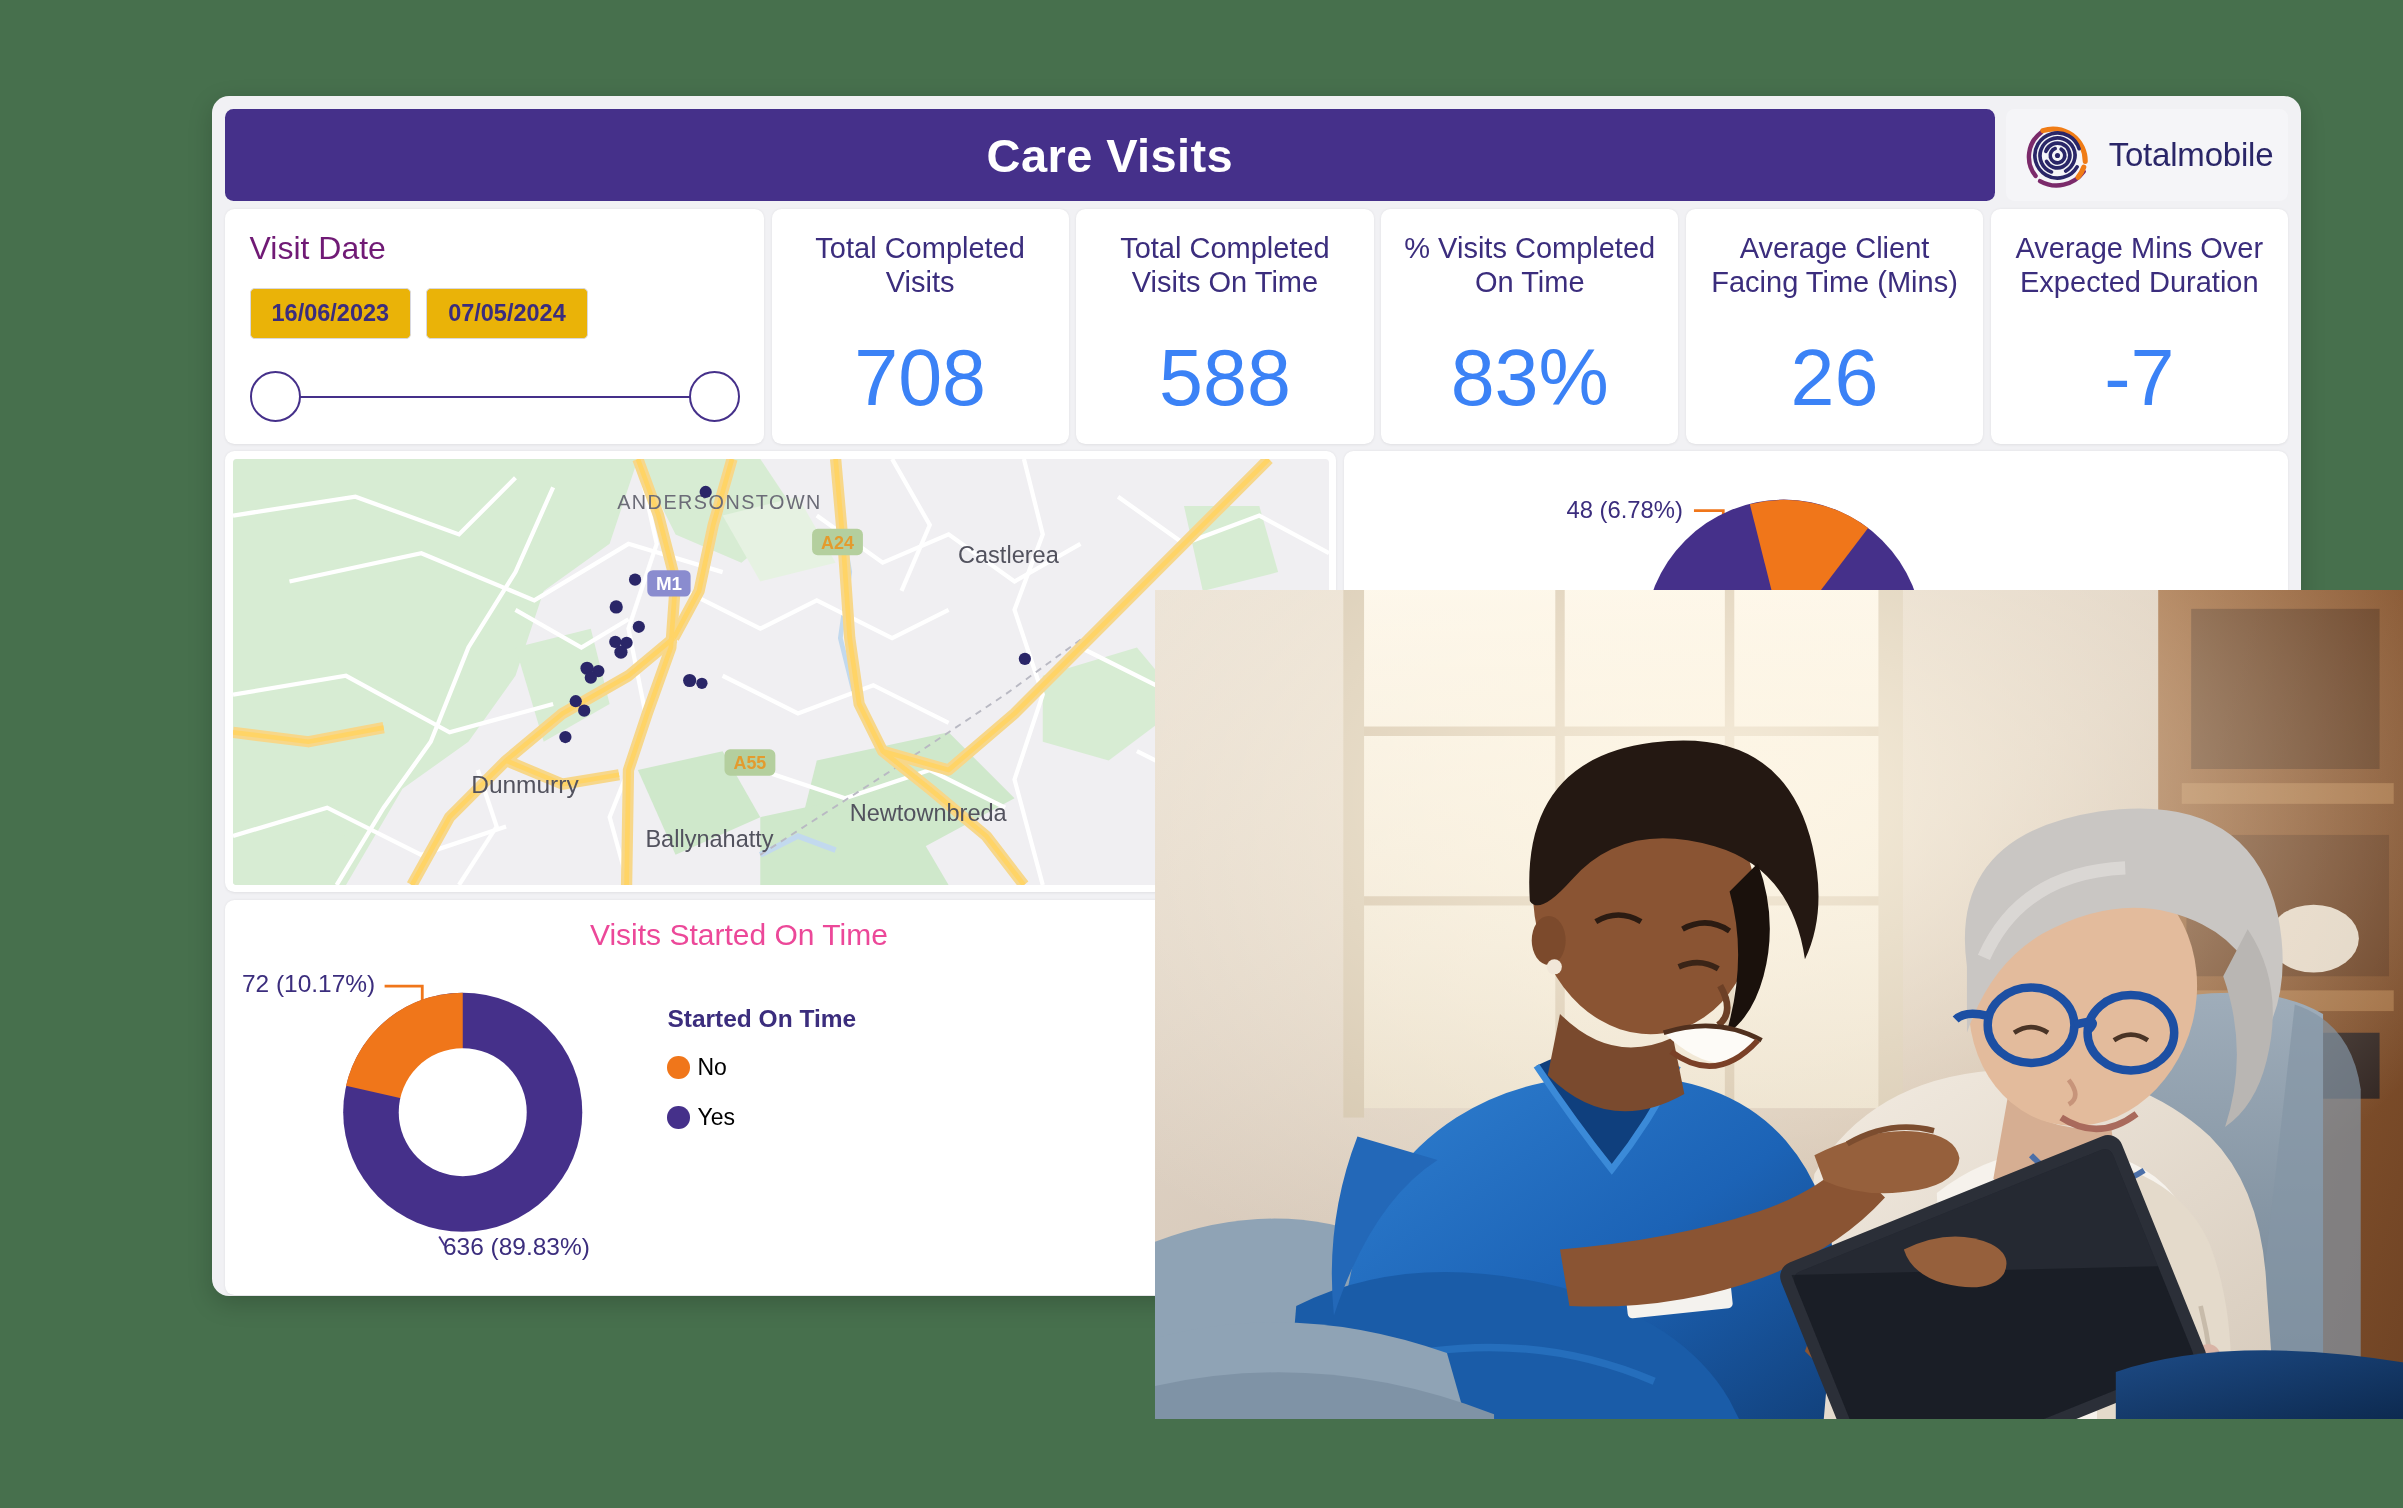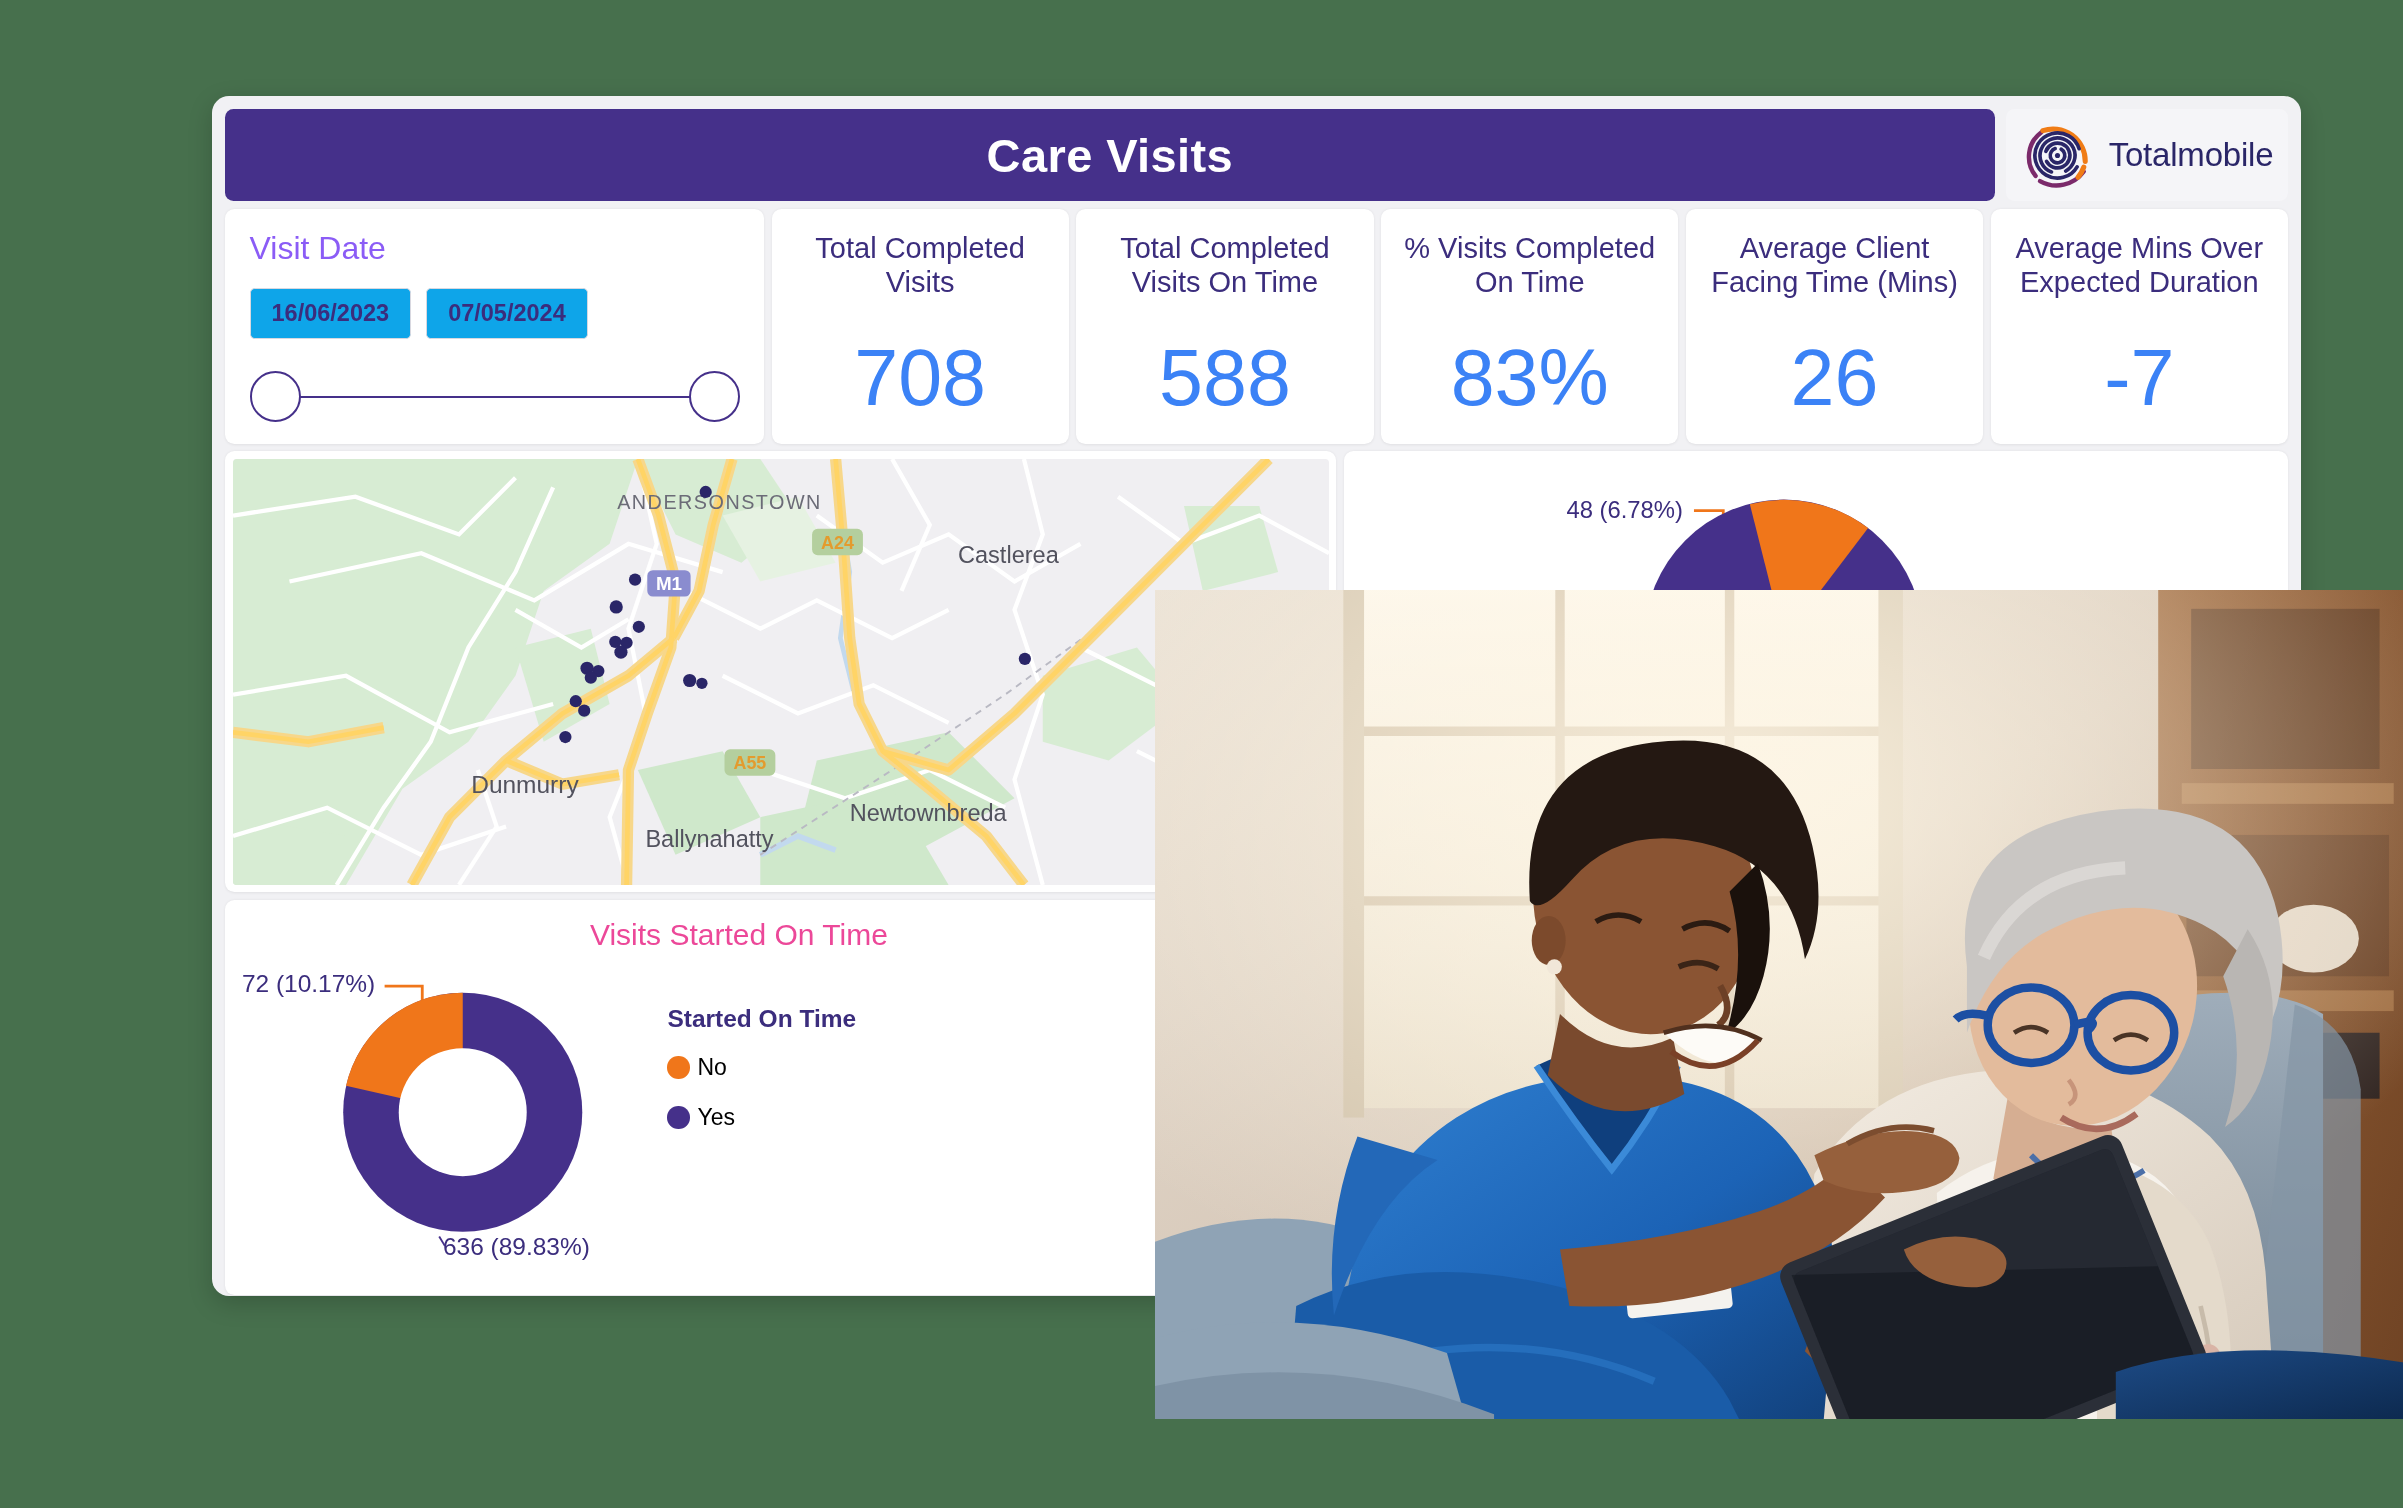--- a/index.html
+++ b/index.html
@@ -52,33 +52,33 @@
     background:#ffffff;
     border-radius:9.4px;
     box-shadow:0 0.9px 2.8px rgba(0,0,0,.07);
   }
   .filter-card {
     width:539px;
     padding:21px 24.5px;
     display:flex; flex-direction:column;
   }
   .filter-title {
-    color:#8b5cf6;
+    color:#701a75;
     font-size:32px;
     margin-bottom:21px;
   }
   .date-boxes { display:flex; gap:15px; }
   .date-box {
     border:0.9px solid #d8d8e0;
     border-radius:4.7px;
     padding:11.3px 21px;
     color:#3b2d7d;
     font-size:23.5px;
     font-weight:700;
-    background:#0ea5e9;
+    background:#eab308;
   }
   .slider-wrap {
     position:relative;
     margin-top:32px;
     height:51px;
   }
   .slider-track {
     position:absolute; left:26px; right:26px; top:24.5px;
     height:2.8px; background:#45308a;
   }

